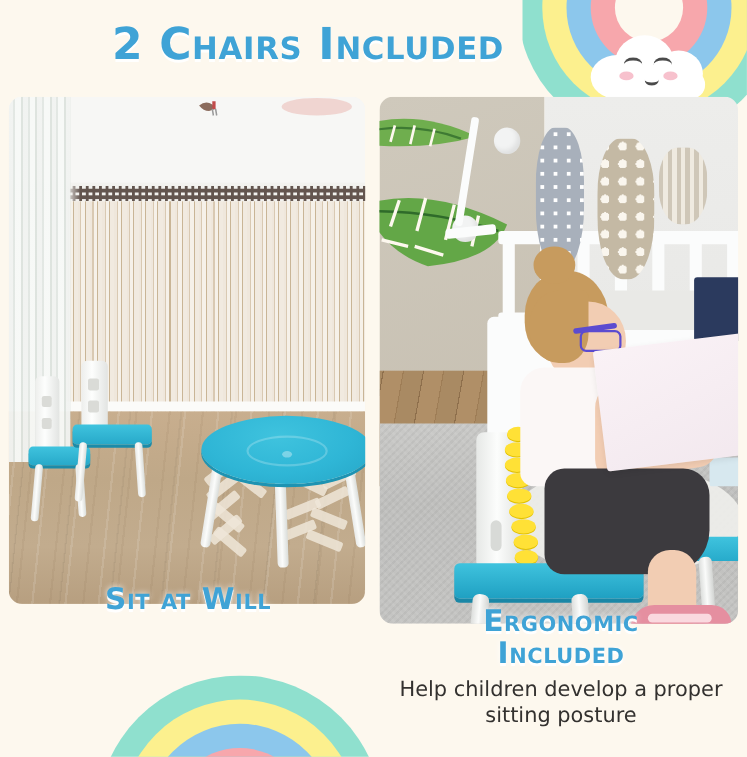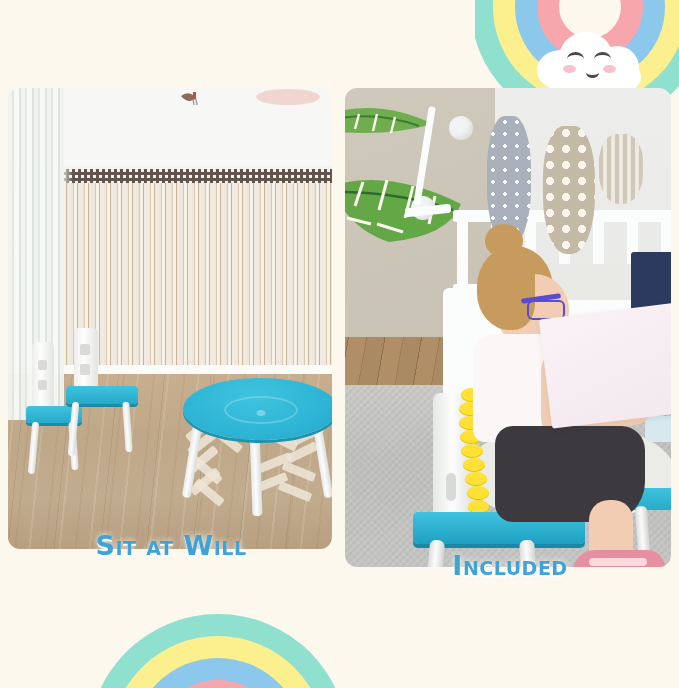--- a/index.html
+++ b/index.html
@@ -162,20 +162,21 @@
   #cap-left .cap-sub{font-size:19px;margin-top:6px;}
   #cap-right{left:345px;top:552px;width:330px;}
   #cap-right .cap-title{font-size:27px;}
   #cap-right .cap-sub{font-size:19px;margin-top:7px;}
 </style>
 </head>
 <body>
 
 <div class="stage">
 
+  <div class="headline">2 Chairs Included</div>
 
   <div class="tr-rainbow">
     <div class="band" style="left:-4px;top:0;width:238px;height:238px;background:#8FE0CE;"></div>
     <div class="band" style="left:18px;top:22px;width:194px;height:194px;background:#FCF08E;"></div>
     <div class="band" style="left:40px;top:44px;width:150px;height:150px;background:#8CC7EC;"></div>
     <div class="band" style="left:62px;top:66px;width:106px;height:106px;background:#F7A7AC;"></div>
     <div class="band" style="left:84px;top:88px;width:62px;height:62px;background:#FDF8EE;"></div>
   </div>
 
   <div class="cloud">
@@ -356,21 +357,23 @@
 
       <div class="paper" style="left:200px;top:222px;width:150px;height:110px;transform:rotate(-7deg);border-radius:3px;box-shadow:0 2px 6px rgba(0,0,0,.08);"></div>
     </div>
   </div>
 
   <div class="cap" id="cap-left">
     <div class="cap-title">Sit at Will</div>
   </div>
 
   <div class="cap" id="cap-right">
+    <div class="cap-title">Ergonomic</div>
     <div class="cap-title">Included</div>
+    <div class="cap-sub">Help children develop a proper sitting posture</div>
   </div>
 
   <div class="bl-rainbow">
     <div class="band" style="left:0;top:0;width:260px;height:260px;background:#8FE0CE;"></div>
     <div class="band" style="left:22px;top:22px;width:216px;height:216px;background:#FCF08E;"></div>
     <div class="band" style="left:44px;top:44px;width:172px;height:172px;background:#8CC7EC;"></div>
     <div class="band" style="left:66px;top:66px;width:128px;height:128px;background:#F7A7AC;"></div>
 
   </div>
 

